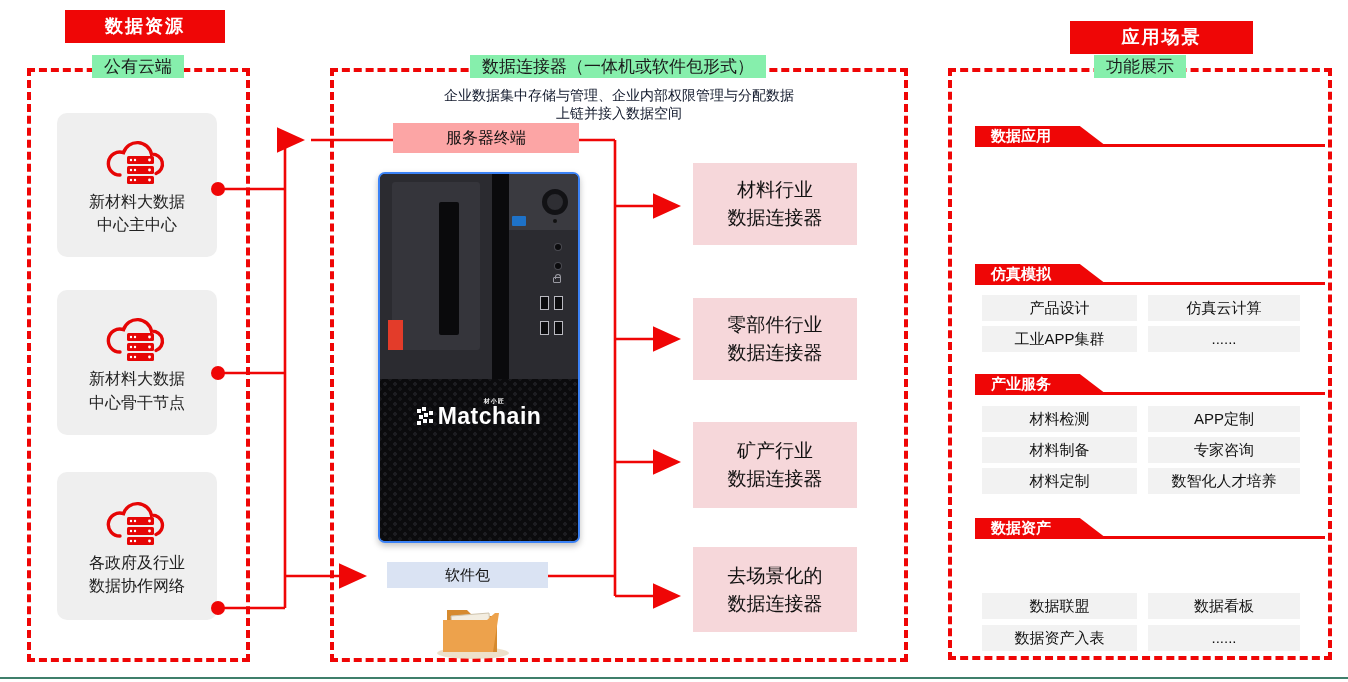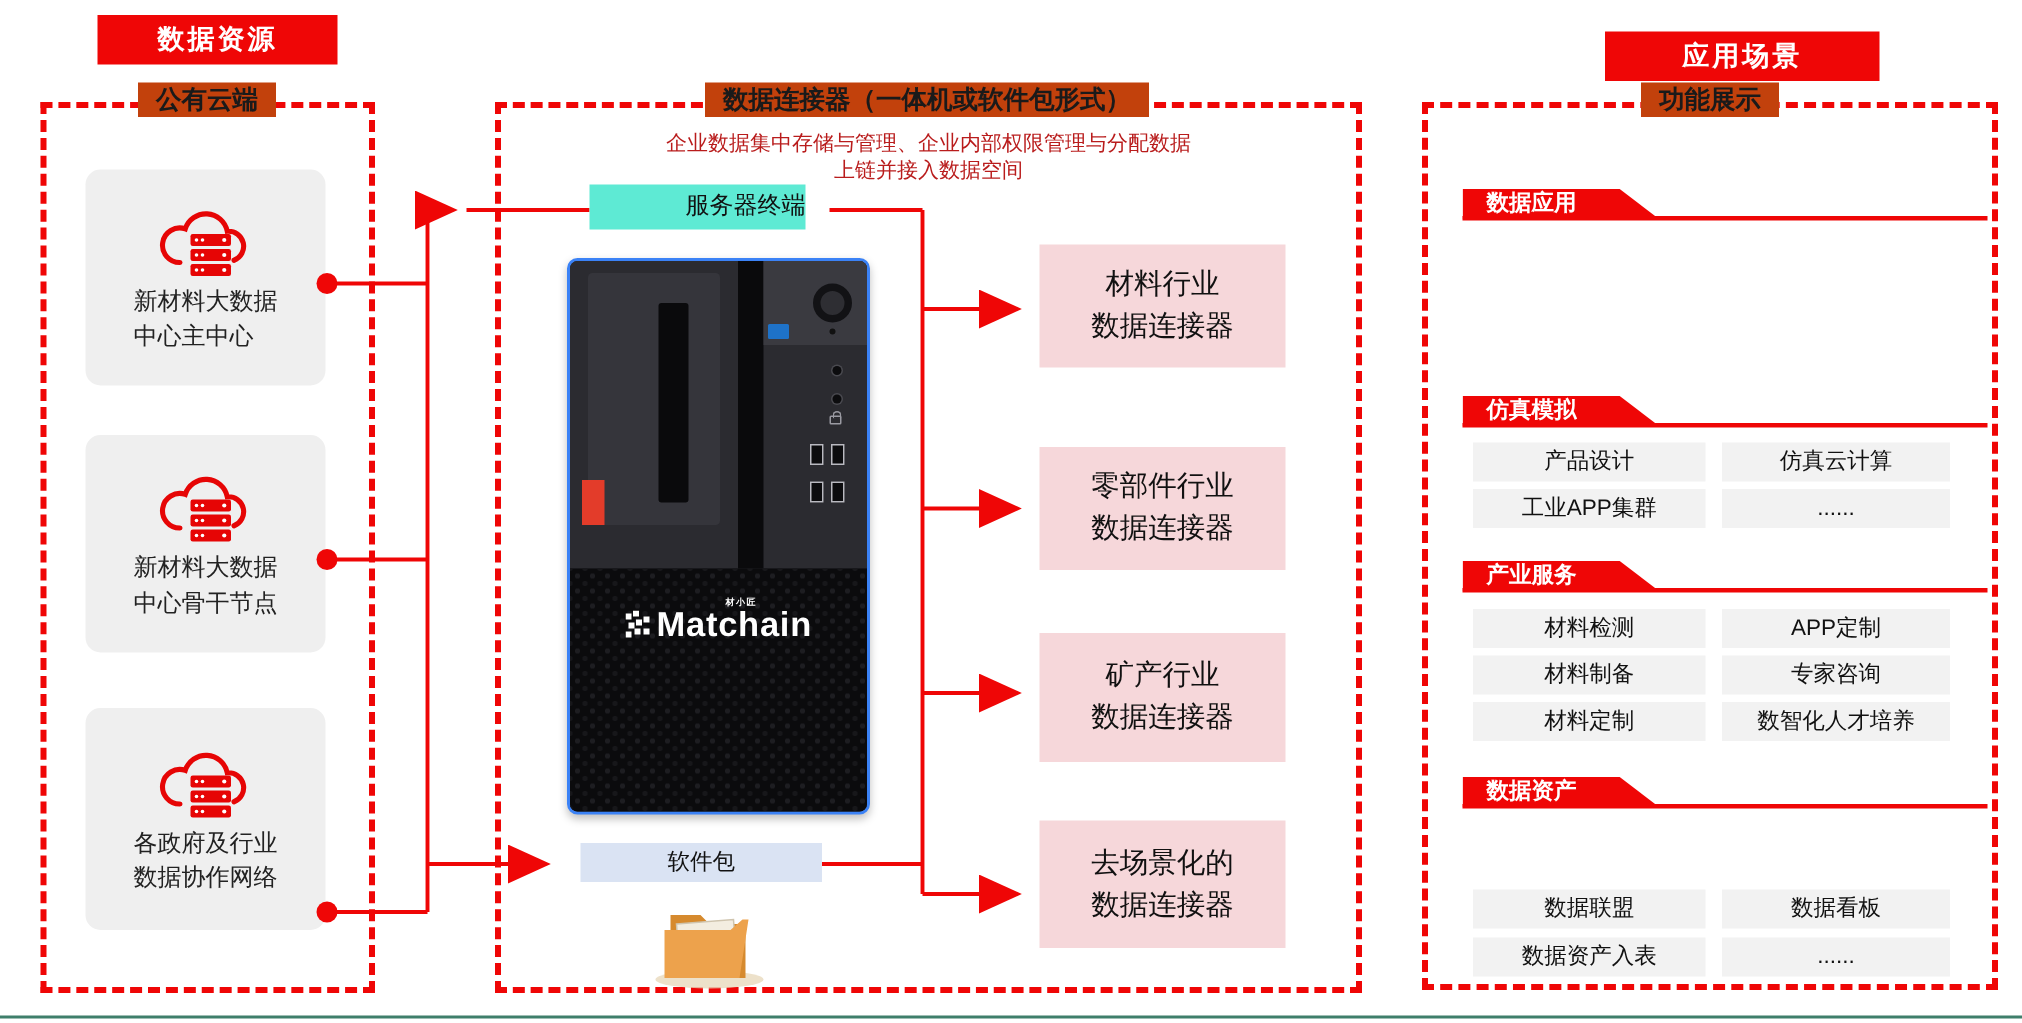--- a/index.html
+++ b/index.html
@@ -5,38 +5,38 @@
   html,body{margin:0;padding:0;background:#fff;}
   *{box-sizing:border-box;}
   #canvas{position:relative;width:1348px;height:682px;background:#fff;overflow:hidden;
     font-family:"Liberation Sans","DejaVu Sans",sans-serif;color:#1a1a1a;}
   .abs{position:absolute;}
 
   .banner{position:absolute;background:#ef0606;color:#fff;font-weight:bold;font-size:18px;
     text-align:center;line-height:33px;height:33px;letter-spacing:2px;}
 
   .dashed{position:absolute;border:4px dashed #ef0606;}
-  .panel-title{position:absolute;top:55px;background:#c2410c;font-weight:bold;font-size:17px;
+  .panel-title{position:absolute;top:55px;background:#86efac;font-weight:normal;font-size:17px;
     padding:0 12px;white-space:nowrap;transform:translateX(-50%);z-index:5;}
 
   .cloud-card{position:absolute;left:57px;width:160px;background:#efefef;border-radius:10px;
     display:flex;flex-direction:column;align-items:center;justify-content:center;gap:4px;
-    font-size:16px;line-height:1.45;color:#222;}
+    font-size:16px;line-height:1.45;text-align:center;color:#222;}
 
   .pink-box{position:absolute;left:693px;width:164px;background:#f6d7da;display:flex;
     flex-direction:column;align-items:center;justify-content:center;font-size:19px;
     line-height:1.45;color:#111;text-align:left;}
 
-  .server-label{position:absolute;left:393px;top:123px;width:144px;height:30px;background:#5eead4;
-    text-align:right;line-height:30px;font-size:16px;color:#111;z-index:4;}
+  .server-label{position:absolute;left:393px;top:123px;width:186px;height:30px;background:#fca5a5;
+    text-align:center;line-height:30px;font-size:16px;color:#111;z-index:4;}
   .software-label{position:absolute;left:387px;top:562px;width:161px;height:26px;background:#dae3f3;
     text-align:center;line-height:26px;font-size:15px;color:#111;z-index:4;}
 
   .subtitle{position:absolute;left:345px;top:86px;width:548px;text-align:center;font-size:14px;
-    line-height:1.3;color:#b91c1c;}
+    line-height:1.3;color:#0f172a;}
 
   
   .ribbon{position:absolute;width:131px;height:20px;background:#ef0606;color:#fff;font-weight:bold;
     font-size:15px;line-height:20px;padding-left:16px;
     clip-path:polygon(0 0,80% 0,100% 100%,0 100%);z-index:3;}
   .sec-line{position:absolute;width:350px;height:3px;background:#ef0606;z-index:2;}
   .sec-grid{position:absolute;display:grid;grid-template-columns:155px 152px;column-gap:11px;row-gap:5px;}
   .cell{height:26px;background:#f2f2f2;text-align:center;line-height:26px;font-size:15px;color:#111;}
 
   

